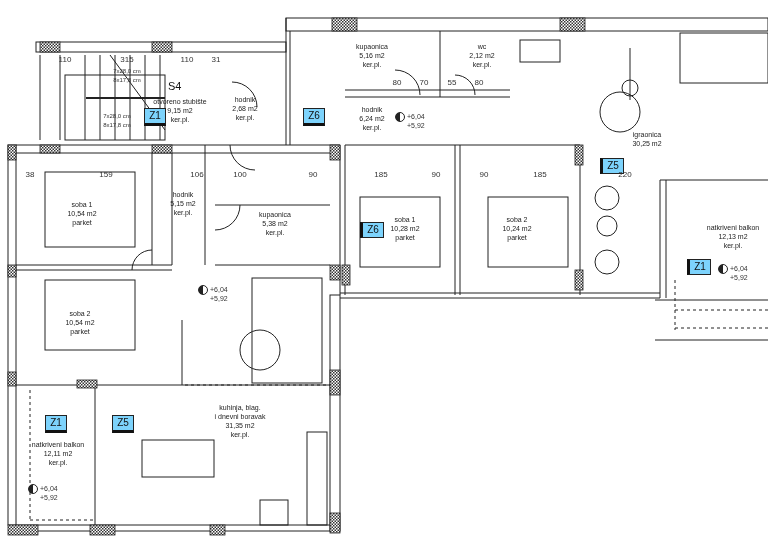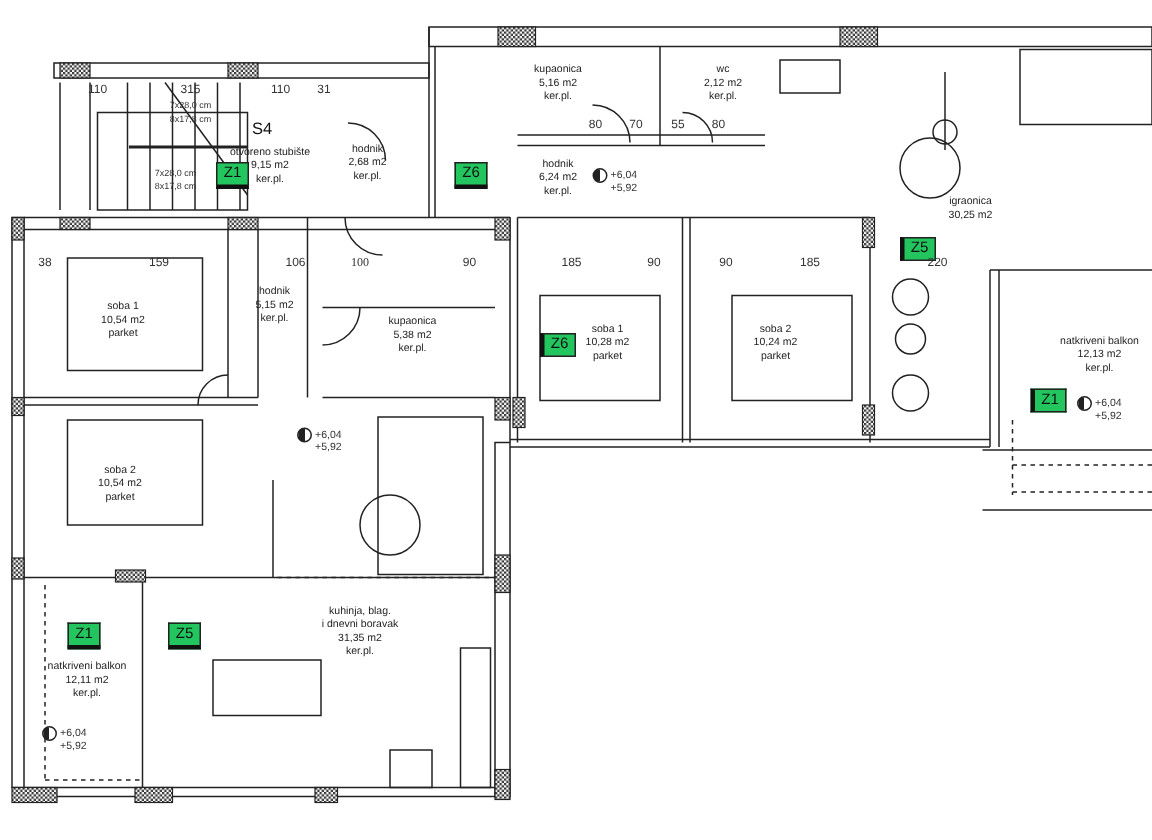--- a/index.html
+++ b/index.html
@@ -1,20 +1,20 @@
 <!DOCTYPE html>
 <html><head>
 <meta charset="utf-8">
 <style>
   html,body{margin:0;padding:0;background:#fff;}
   body{width:768px;height:560px;overflow:hidden;position:relative;font-family:"Liberation Sans",sans-serif;}
   #plan{position:absolute;left:0;top:0;width:768px;height:560px;}
   .lbl{position:absolute;font-family:"Liberation Sans",sans-serif;font-size:7px;line-height:9px;color:#222;text-align:center;white-space:nowrap;transform:translateX(-50%);}
   .dim{position:absolute;font-family:"Liberation Sans",sans-serif;font-size:8px;color:#333;white-space:nowrap;transform:translateX(-50%);}
-  .tag{position:absolute;border:1px solid #222;background:#22c55e;font-family:"Liberation Sans",sans-serif;font-size:10px;line-height:14px;width:20px;height:14px;text-align:center;color:#111;}
+  .tag{position:absolute;border:1px solid #222;background:#7dd3fc;font-family:"Liberation Sans",sans-serif;font-size:10px;line-height:14px;width:20px;height:14px;text-align:center;color:#111;}
   .tag.bar-b{border-bottom:3px solid #111;}
   .tag.bar-l{border-left:3px solid #111;}
   .elev{position:absolute;font-family:"Liberation Sans",sans-serif;font-size:7px;line-height:8px;color:#333;}
   .elev .sym{display:inline-block;width:8px;height:8px;border-radius:50%;border:1px solid #222;background:linear-gradient(90deg,#222 50%,#fff 50%);vertical-align:middle;margin-right:2px;}
   .s4{position:absolute;font-family:"Liberation Sans",sans-serif;font-size:11px;color:#111;}
 </style>
 </head>
 <body>
 
 <svg id="plan" viewBox="0 0 768 560" xmlns="http://www.w3.org/2000/svg">
@@ -245,19 +245,19 @@
 <div class="dim" style="left:127px;top:77px;font-size:6px">8x17,8 cm</div>
 <div class="dim" style="left:117px;top:113px;font-size:6px">7x28,0 cm</div>
 <div class="dim" style="left:117px;top:122px;font-size:6px">8x17,8 cm</div>
 <div class="dim" style="left:397px;top:78px;">80</div>
 <div class="dim" style="left:424px;top:78px;text-align:center;">70</div>
 <div class="dim" style="left:452px;top:78px;">55</div>
 <div class="dim" style="left:479px;top:78px;">80</div>
 <div class="dim" style="left:30px;top:170px;">38</div>
 <div class="dim" style="left:106px;top:170px;">159</div>
 <div class="dim" style="left:197px;top:170px;">106</div>
-<div class="dim" style="left:240px;top:170px;font-family:Liberation Serif, serif;">100</div>
+<div class="dim" style="left:240px;top:170px;">100</div>
 <div class="dim" style="left:313px;top:170px;">90</div>
 <div class="dim" style="left:381px;top:170px;">185</div>
 <div class="dim" style="left:436px;top:170px;">90</div>
 <div class="dim" style="left:484px;top:170px;">90</div>
 <div class="dim" style="left:540px;top:170px;">185</div>
 <div class="dim" style="left:625px;top:170px;">220</div>
 
 </body></html>

